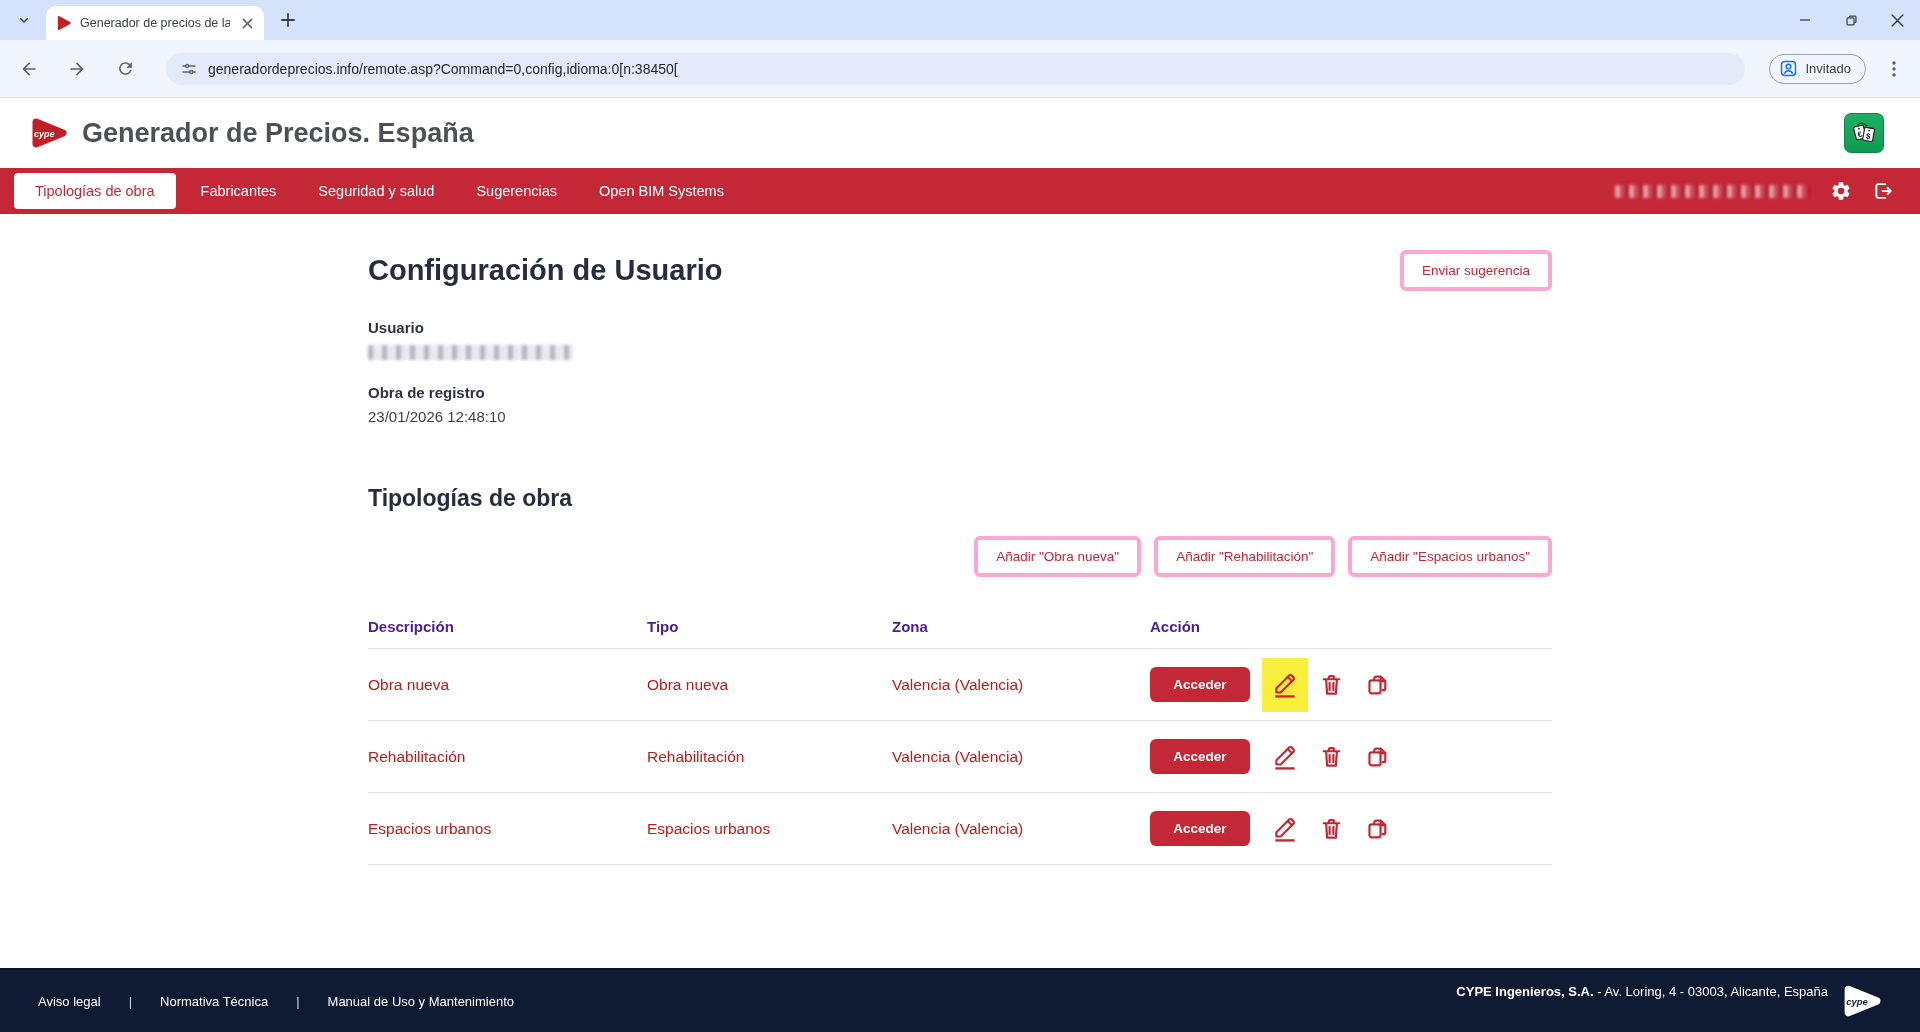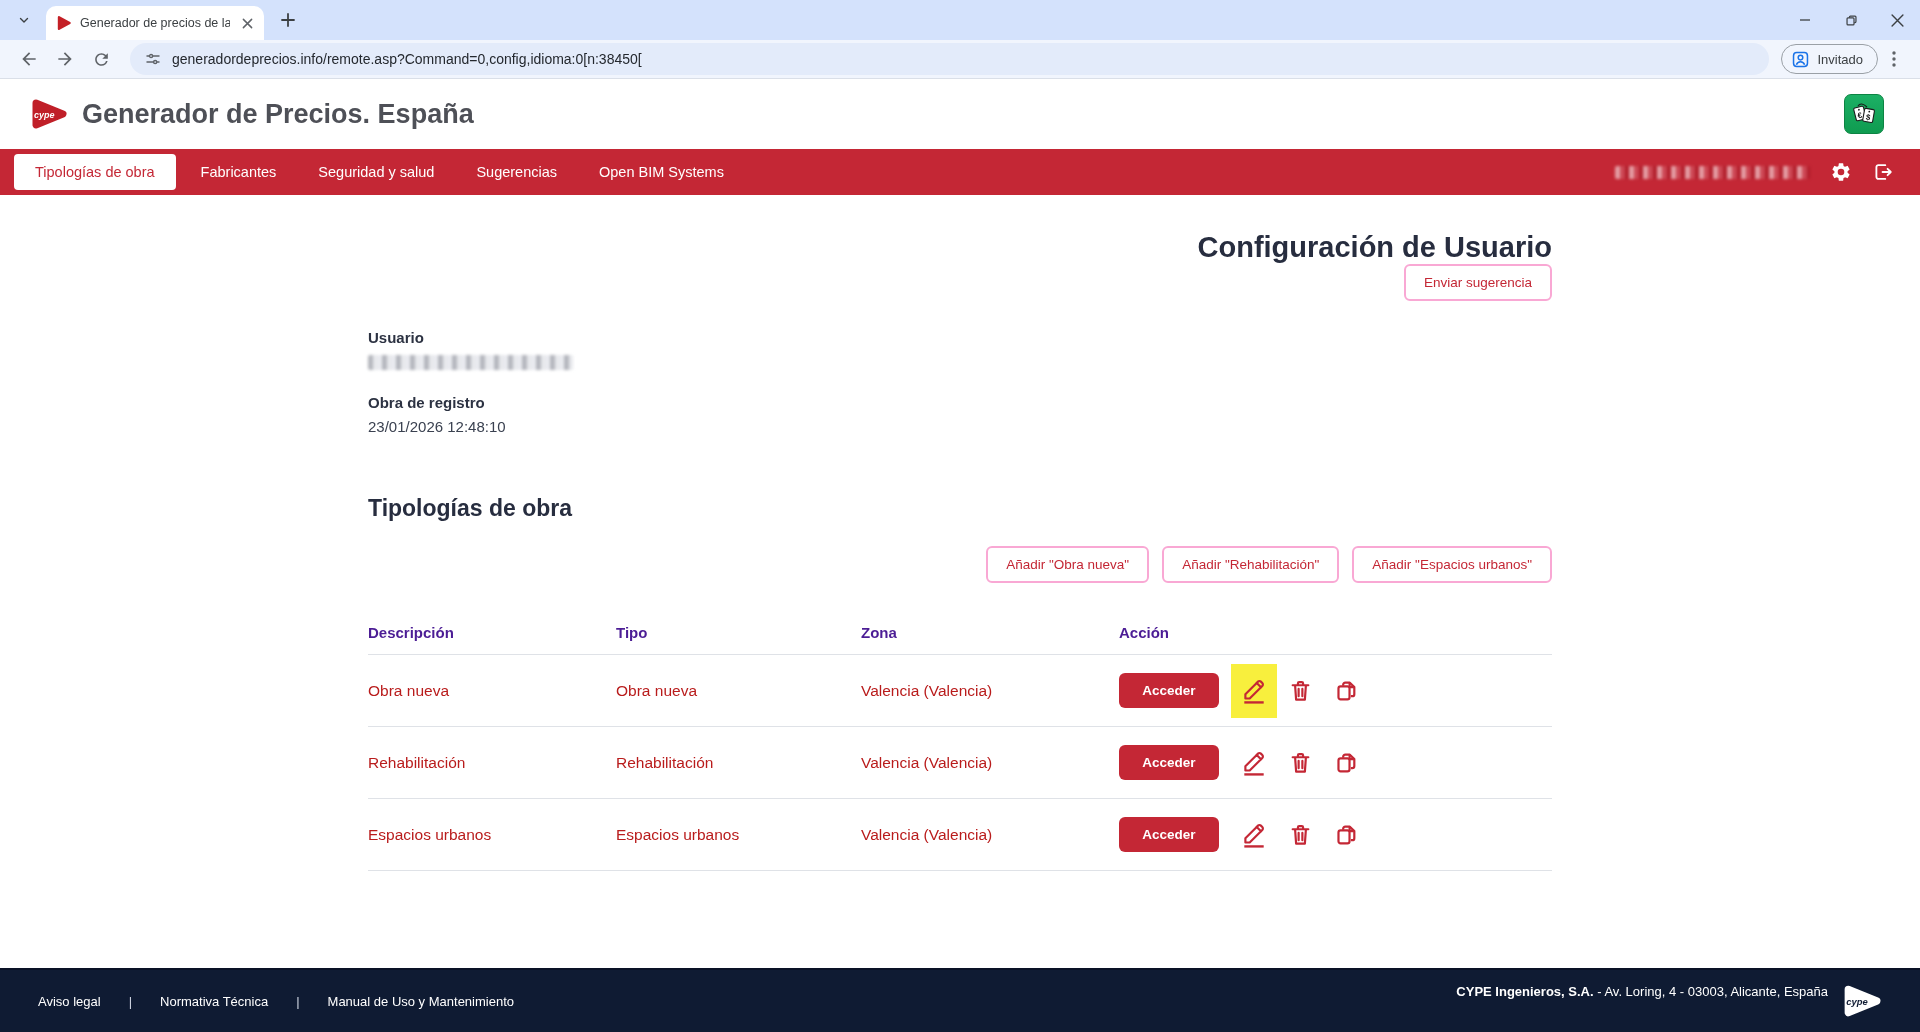--- a/index.html
+++ b/index.html
@@ -9,21 +9,21 @@
   
   .tabstrip { height:40px; background:#d4e2fc; display:flex; align-items:center; padding-left:10px; flex:none; }
   .tab-search { width:28px; height:28px; border-radius:50%; display:flex; align-items:center; justify-content:center; }
   .tab { margin-left:8px; margin-top:6px; width:218px; height:34px; background:#fff; border-radius:10px 10px 0 0; display:flex; align-items:center; gap:8px; padding:0 8px 0 10px; }
   .tab-title { flex:1; font-size:12.5px; color:#3c4043; white-space:nowrap; overflow:hidden; }
   .tab-close { width:18px; height:18px; display:flex; align-items:center; justify-content:center; border-radius:50%; }
   .newtab { width:28px; height:28px; margin-left:10px; display:flex; align-items:center; justify-content:center; }
   .win-controls { margin-left:auto; display:flex; height:40px; }
   .win-btn { width:46px; height:40px; display:flex; align-items:center; justify-content:center; }
 
-  .toolbar { height:39px; background:#f1f5fd; border-bottom:1px solid #dadfe8; display:flex; align-items:center; padding:0 12px; gap:2px; flex:none; }
+  .toolbar { height:58px; background:#f1f5fd; border-bottom:1px solid #dadfe8; display:flex; align-items:center; padding:0 12px; gap:14px; flex:none; }
   .tb-btn { width:34px; height:34px; border-radius:50%; display:flex; align-items:center; justify-content:center; flex:none; }
   .url-pill { flex:1; height:32px; margin:0 10px; background:#e3ebfa; border-radius:16px; display:flex; align-items:center; padding:0 14px; gap:10px; min-width:0; }
   .url-text { font-size:14px; color:#24282e; white-space:nowrap; overflow:hidden; }
   .profile-chip { height:30px; border:1px solid #9aa0a6; border-radius:15px; display:flex; align-items:center; gap:7px; padding:0 14px 0 9px; flex:none; }
   .profile-label { font-size:13px; color:#3c4043; }
   .menu-dots { width:28px; height:34px; display:flex; align-items:center; justify-content:center; flex:none; }
 
   
   .site-header { height:70px; background:#fff; display:flex; align-items:center; padding:0 30px; flex:none; }
   .site-title { font-size:27px; font-weight:700; color:#4e5057; margin-left:14px; }
@@ -36,39 +36,39 @@
   .nav-right { margin-left:auto; display:flex; align-items:center; gap:20px; margin-right:12px; }
   .redacted { border-radius:2px; filter:blur(1.4px);
     background: repeating-linear-gradient(90deg, rgba(255,255,255,.55) 0 5px, rgba(255,255,255,.15) 5px 10px, rgba(120,0,10,.25) 10px 14px);
   }
   .redacted.nav-email { width:195px; height:13px; }
   .redacted.gray { background: repeating-linear-gradient(90deg, rgba(90,95,110,.45) 0 5px, rgba(160,165,180,.25) 5px 10px, rgba(220,222,230,.6) 10px 14px); }
 
   
   .content { flex:1; background:#fff; overflow:hidden; }
   .container { width:1184px; margin:0 auto; padding-top:36px; }
-  .page-head { display:flex; justify-content:space-between; align-items:flex-end;flex-direction:column; }
+  .page-head { display:flex; justify-content:space-between; align-items:center; }
   h1 { font-size:29px; font-weight:700; color:#272d3f; }
-  .btn-outline { background:#fff; border:2px solid #f9a8d4; color:#c42735; border-radius:6px; font-size:13.5px; font-family:inherit; padding:9px 18px; cursor:pointer; white-space:nowrap; }
+  .btn-outline { background:#fff; border:4px solid #f9a8d4; color:#c42735; border-radius:6px; font-size:13.5px; font-family:inherit; padding:9px 18px; cursor:pointer; white-space:nowrap; }
   .label-bold { font-size:15px; font-weight:700; color:#2c3242; }
   .user-block { margin-top:28px; }
   .redacted.user-email { width:205px; height:15px; margin-top:9px; }
   .fecha-label { margin-top:24px; }
   .fecha-value { font-size:15px; color:#3a4150; margin-top:7px; }
   h2 { margin-top:60px; font-size:23px; font-weight:700; color:#272d3f; }
   .add-row { display:flex; justify-content:flex-end; gap:13px; margin-top:24px; }
 
   .table { margin-top:28px; }
   .trow { display:flex; align-items:center; border-bottom:1px solid #dfe2e7; }
   .thead-row { padding:13px 0; }
   .thead-row .cell { font-size:15px; font-weight:700; color:#4c1d95; }
   .body-row { height:72px; }
   .cell { font-size:15.5px; color:#b91c1c; }
   .col-desc { width:248px; }
-  .col-tipo { width:245px; }
+  .col-tipo { width:245px;margin-left:31px; }
   .col-zona { width:258px; }
   .col-accion { flex:1; display:flex; align-items:center; }
   .btn-acceder { width:100px; padding:10px 0; text-align:center; background:#c42735; color:#fff; font-weight:700; font-size:13.5px; border:none; border-radius:6px; font-family:inherit; cursor:pointer; margin-right:12px; }
   .icon-slot { width:46px; height:54px; display:flex; align-items:center; justify-content:center; cursor:pointer; }
   .icon-slot.hl { background:#f8ef3d; }
 
   
   .footer { height:64px; background:#0f1b33; border-top:2px solid #0a1226; display:flex; align-items:center; justify-content:space-between; padding:0 38px; flex:none; }
   .f-left { display:flex; align-items:center; gap:28px; }
   .f-link { color:#fff; font-size:13px; cursor:pointer; }

